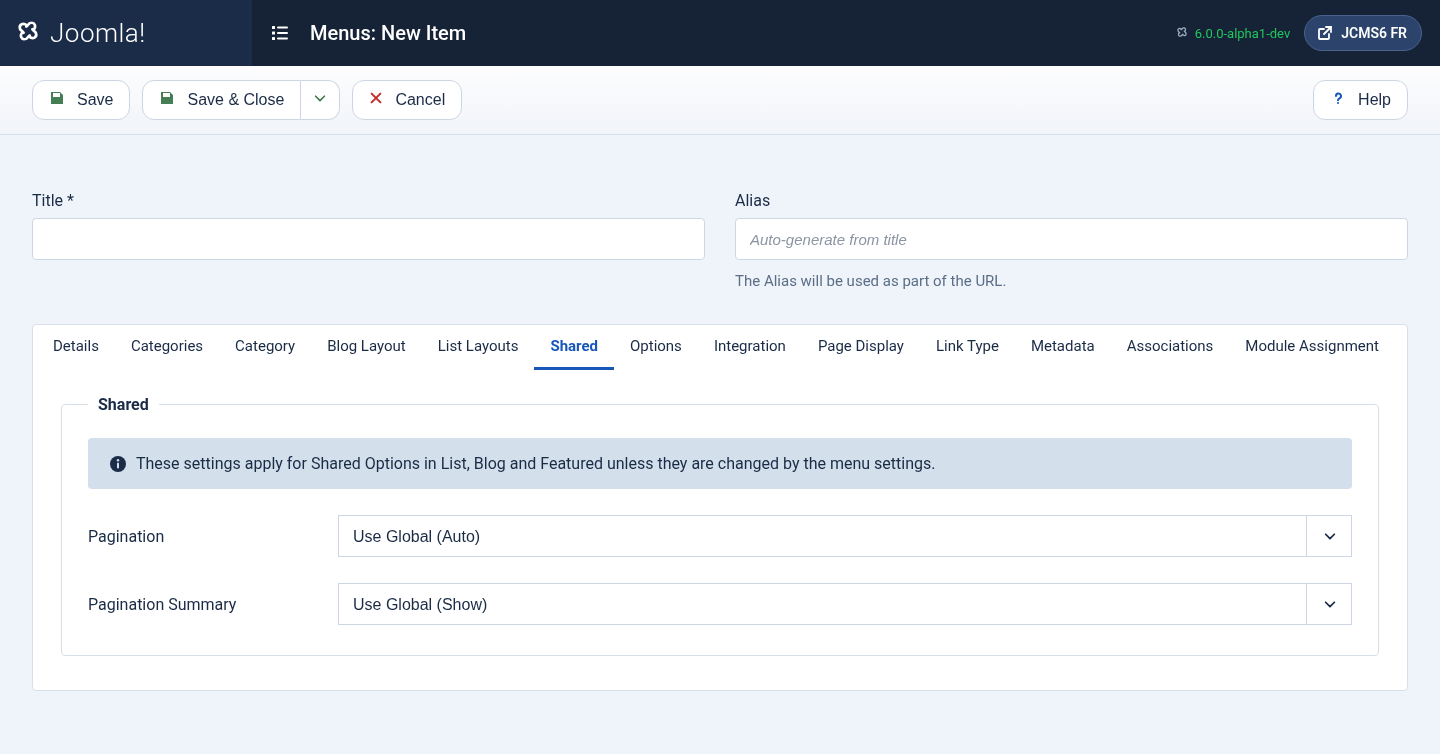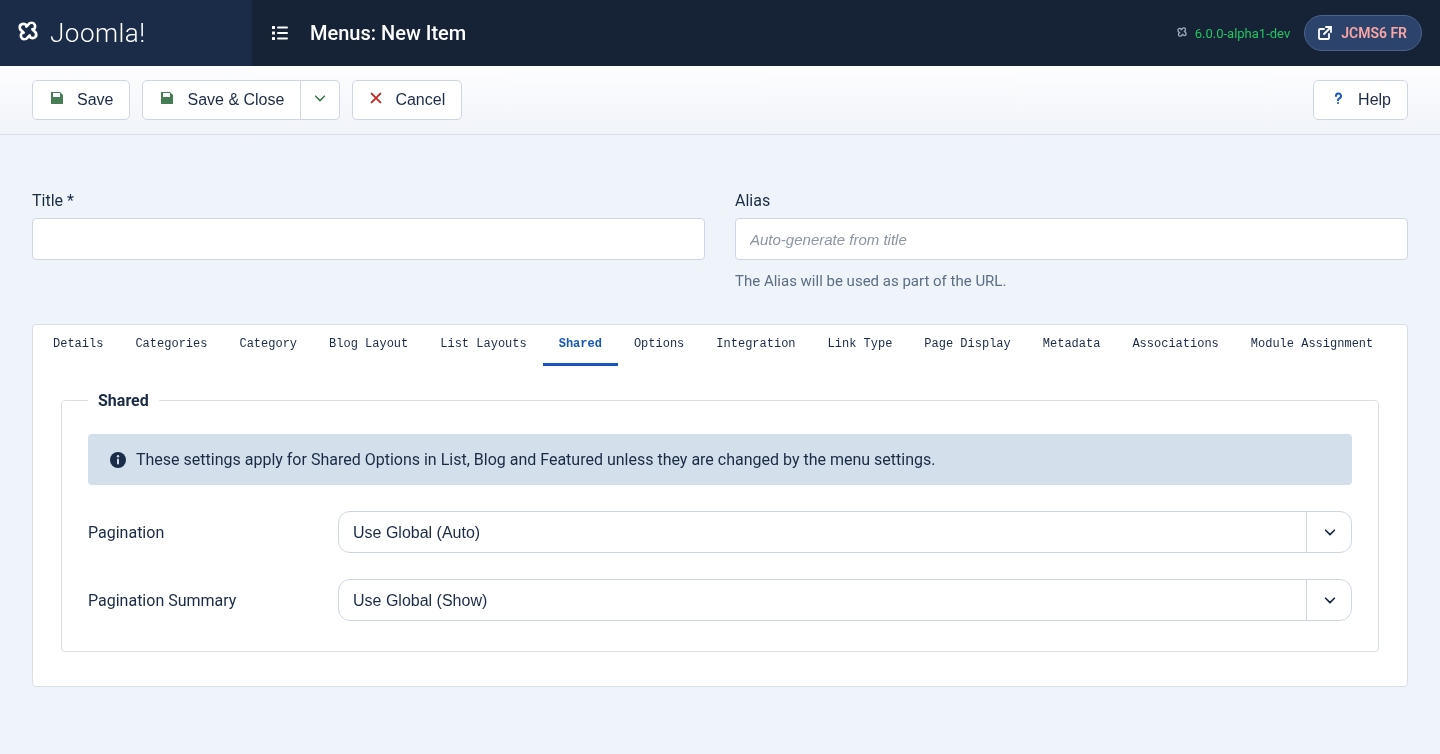--- a/index.html
+++ b/index.html
@@ -79,21 +79,21 @@
   }
   .site-pill {
     display: inline-flex;
     align-items: center;
     gap: 8px;
     height: 36px;
     padding: 0 14px 0 12px;
     border-radius: 18px;
     background: var(--pill-bg);
     border: 1px solid var(--pill-border);
-    color: #fca5a5;
+    color: #ffffff;
     font-size: 14px;
     font-weight: 600;
   }
   .site-pill .icon { display: inline-flex; }
 
   
   .toolbar {
     display: flex;
     align-items: center;
     padding: 14px 32px;
@@ -103,21 +103,21 @@
   }
   .toolbar .spacer { flex: 1; }
   .btn {
     display: inline-flex;
     align-items: center;
     gap: 12px;
     height: 40px;
     padding: 10px 16px;
     background: #fff;
     border: 1px solid var(--border);
-    border-radius: 5px;
+    border-radius: 12px;
     font-size: 16px;
     color: var(--text);
     cursor: pointer;
   }
   .btn-green-icon svg { color: var(--green); }
   .btn-red-icon svg { color: var(--red); }
   .btn-blue-icon svg { color: var(--blue); }
   .btn-group { display: inline-flex; }
   .btn-group .btn:first-child { border-top-right-radius: 0; border-bottom-right-radius: 0; }
   .btn-group .btn.dropdown-toggle {
@@ -167,27 +167,26 @@
     border: 1px solid var(--border-light);
     border-radius: 4px;
   }
   .tabs {
     display: flex;
     flex-wrap: wrap;
     padding: 0 4px;
   }
   .tab {
     padding: 12px 16px;
-    font-size: 12px;
+    font-size: 15px;
     color: var(--text);
     cursor: pointer;
     border-bottom: 3px solid transparent;
     margin-bottom: -1px;
     white-space: nowrap;
-    font-family: Liberation Mono, monospace;
   }
   .tab.active {
     color: var(--blue);
     font-weight: 700;
     border-bottom-color: var(--blue);
   }
 
   .tab-body { padding: 26px 28px 34px; }
 
   fieldset.shared {
@@ -231,21 +230,21 @@
   .select-wrap {
     flex: 1;
     position: relative;
   }
   .select-wrap select {
     width: 100%;
     height: 42px;
     appearance: none;
     -webkit-appearance: none;
     border: 1px solid var(--border);
-    border-radius: 12px;
+    border-radius: 0;
     background: #fff;
     padding: 0 48px 0 14px;
     font-size: 16px;
     color: var(--text);
     cursor: pointer;
   }
   .select-wrap .chev {
     position: absolute;
     right: 0;
     top: 0;
@@ -383,22 +382,22 @@
   <div class="panel">
     <div class="tabs" id="tabs">
         <div class="tab">Details</div>
         <div class="tab">Categories</div>
         <div class="tab">Category</div>
         <div class="tab">Blog Layout</div>
         <div class="tab">List Layouts</div>
         <div class="tab active">Shared</div>
         <div class="tab">Options</div>
         <div class="tab">Integration</div>
+        <div class="tab">Page Display</div>
         <div class="tab">Link Type</div>
-        <div class="tab">Page Display</div>
         <div class="tab">Metadata</div>
         <div class="tab">Associations</div>
         <div class="tab">Module Assignment</div>
       </div>
 
     <div class="tab-body">
       <fieldset class="shared">
         <legend>Shared</legend>
 
         <div class="alert-info">

